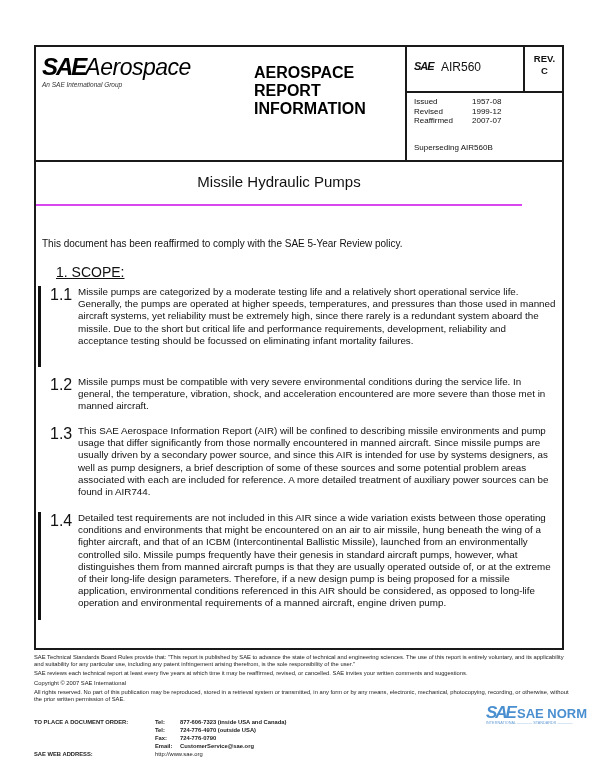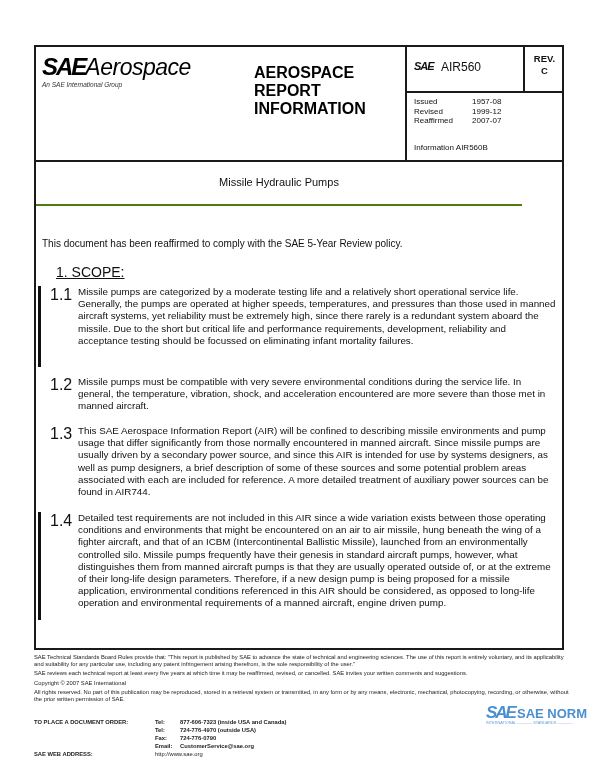--- a/index.html
+++ b/index.html
@@ -20,21 +20,21 @@
   .air-box .sae-mini { position:absolute; left:7px; top:13px; font-weight:bold; font-style:italic; font-size:11px; letter-spacing:-1px; }
   .air-box .air-num { position:absolute; left:34px; top:13px; font-size:12px; }
   .rev-box { position:absolute; left:487px; top:0; width:39px; height:44px; border-left:2px solid #1a1a1a; border-bottom:2px solid #1a1a1a; text-align:center; }
   .rev-box div { font-weight:bold; font-size:9.5px; line-height:12px; }
   .rev-box .rev-lbl { margin-top:6px; }
   .dates { position:absolute; left:378px; top:50px; font-size:8px; line-height:9.5px; }
   .dates .row { display:flex; }
   .dates .lbl { width:58px; }
   .supersede { position:absolute; left:378px; top:96px; font-size:8px; }
   .title-row { position:absolute; left:0; top:113px; width:486px; height:44px;
-               border-bottom:2px solid #4d7c0f; text-align:center; font-size:11px; line-height:44px; }
+               border-bottom:2px solid #d946ef; text-align:center; font-size:15px; line-height:44px; }
   .body { position:absolute; left:0; top:159px; width:526px; }
   .rationale { text-align:center; font-size:10.5px; margin-top:8px; }
   .p-rat { position:absolute; left:6px; top:32px; font-size:10px; }
   .scope { position:absolute; left:20px; top:58px; font-size:14px;text-decoration:underline; }
   .sec { position:absolute; left:0; width:526px; }
   .sec .num { position:absolute; left:14px; top:0; font-size:16px; }
   .sec .txt { position:absolute; left:42px; top:0; width:480px; font-size:9.8px; line-height:12.2px; }
   .changebar { position:absolute; left:2px; width:3px; background:#111; }
   .footer { position:absolute; left:34px; top:654px; width:540px; font-size:5.8px; line-height:7.2px; color:#222; }
   .footer p { margin:0 0 2px 0; }
@@ -77,21 +77,21 @@
         </div>
       <div class="row">
           <span class="lbl">Revised</span>
           <span>1999-12</span>
         </div>
       <div class="row">
           <span class="lbl">Reaffirmed</span>
           <span>2007-07</span>
         </div>
     </div>
-    <div class="supersede">Information AIR560B</div>
+    <div class="supersede">Superseding AIR560B</div>
   </div>
 
   <div class="title-row">Missile Hydraulic Pumps</div>
 
   <div class="body">
     <div class="p-rat">This document has been reaffirmed to comply with the SAE 5-Year Review policy.</div>
     <div class="scope">1.  SCOPE:</div>
 
     <div class="sec" style="top:80px;">
       <div class="changebar" style="top:0;height:81px;"></div>

